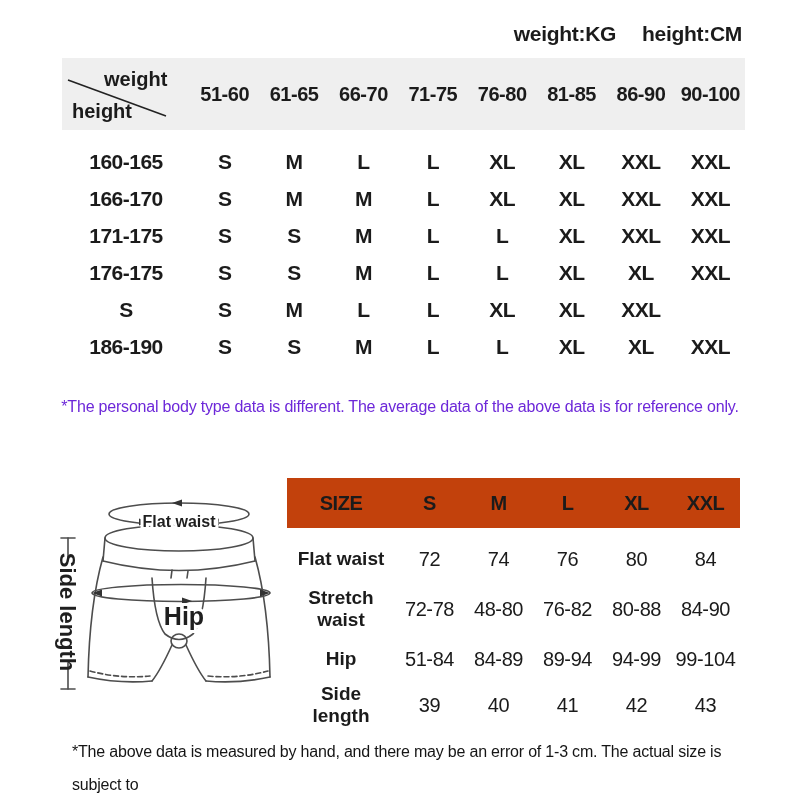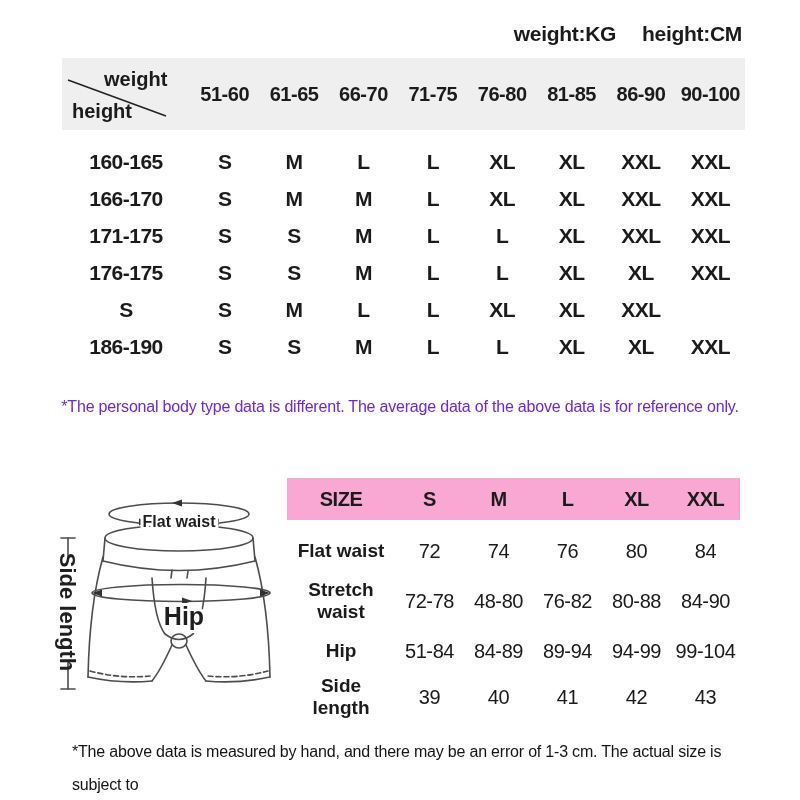--- a/index.html
+++ b/index.html
@@ -33,21 +33,21 @@
   .note1 {
     position:absolute; top:398px; left:28px; width:744px;
     text-align:center; font-size:16px; color:#6d28d9; letter-spacing:-0.2px;
   }
   
   .diagram { position:absolute; left:48px; top:481px; }
   
   .table2 { position:absolute; left:287px; top:478px; width:453px; }
   .t2-header {
     display:grid; grid-template-columns:108px repeat(5,1fr);
-    background:#f9a8d4; height:42px; align-items:center;
+    background:#c2410c; height:50px; align-items:center;
   }
   .t2-header .th { font-size:20px; }
   .t2-body { padding-top:8px; }
   .t2-row { display:grid; grid-template-columns:108px repeat(5,1fr); align-items:center; min-height:46px; }
   .t2-row.tall { min-height:54px; }
   .t2-label { text-align:center; font-weight:bold; font-size:19px; line-height:1.15; padding:0 6px; }
   .t2-cell  { text-align:center; font-weight:normal; font-size:20px; letter-spacing:-0.4px; }
   .note2 {
     position:absolute; top:736px; left:72px; width:676px;
     font-size:16px; line-height:2.05; color:#151515; letter-spacing:-0.2px;

